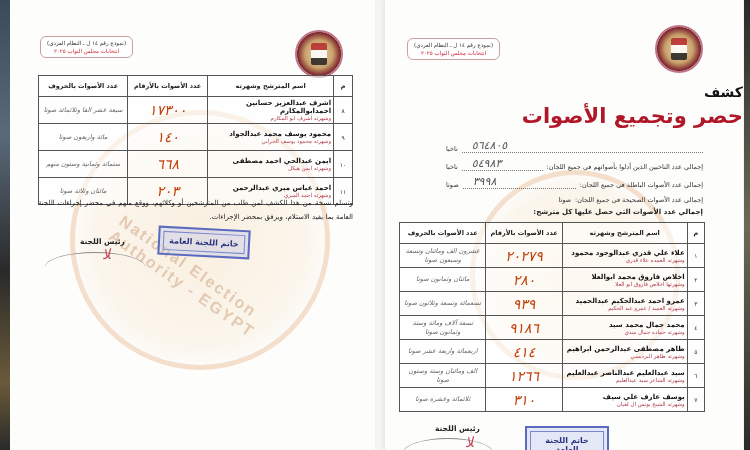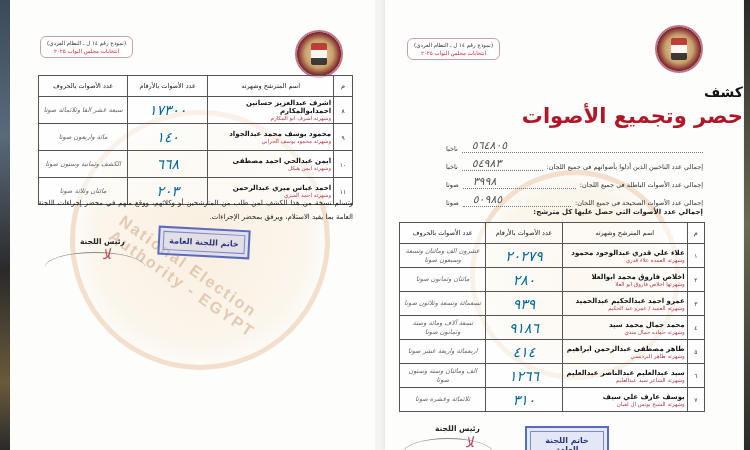--- a/index.html
+++ b/index.html
@@ -68,27 +68,27 @@
     font-style: italic; font-size: 11px; color: #555; letter-spacing: 3px; direction: ltr;
   }
   .summary-line .unit { white-space: nowrap; padding-left: 47px; }
   .summary-head { position: absolute; right: 40px; font-size: 7px; font-weight: bold; color: #222; }
 
   table.votes {
     position: absolute; border-collapse: collapse; background: rgba(255,255,255,0.55);
     font-size: 6.5px; table-layout: fixed;
   }
   table.votes th, table.votes td { border: 1px solid #555; text-align: center; vertical-align: middle; padding: 0 2px; }
-  table.votes th { font-weight: normal; height: 20px; color: #222; margin-top: 40px; }
+  table.votes th { font-weight: bold; height: 20px; color: #222; margin-top: 40px; }
   table.votes td.num { color: #333; font-size: 6px; }
   table.votes td.name { text-align: right; }
   .cand-name { display: block; font-weight: bold; font-size: 7px; color: #111; }
   .cand-fame { display: block; font-size: 5.5px; color: #b23a4a; }
   .hand-digits {
-    font-family: "DejaVu Serif", serif; font-style: italic; font-size: 14px; color: #0369a1;
+    font-family: "DejaVu Serif", serif; font-style: italic; font-size: 14px; color: #c2410c;
     letter-spacing: 4px; direction: ltr; display: inline-block;
   }
   .hand-words {
     font-family: "DejaVu Serif", serif; font-style: italic; font-size: 6.5px; color: #666;
     line-height: 9px; display: block;
   }
 
   .note { position: absolute; font-size: 7px; line-height: 14px; color: #222; text-align: justify; }
 
   .chair { position: absolute; font-size: 7.5px; font-weight: bold; color: #222; }
@@ -161,21 +161,21 @@
           </td>
       </tr>
       <tr style="height:27px">
         <td class="num">١٠</td>
         <td class="name">
             <span class="cand-name">ايمن عبدالحي احمد مصطفى</span>
             <span class="cand-fame">وشهرته ايمن هيكل</span>
           </td>
         <td><span class="hand-digits">٦٦٨</span></td>
         <td>
-            <span class="hand-words">الكشف وثمانية وستون صوتا</span>
+            <span class="hand-words">ستمائة وثمانية وستون منهم</span>
           </td>
       </tr>
       <tr style="height:27px">
         <td class="num">١١</td>
         <td class="name">
             <span class="cand-name">احمد عباس ميري عبدالرحمن</span>
             <span class="cand-fame">وشهرته احمد الميري</span>
           </td>
         <td><span class="hand-digits">٢٠٣</span></td>
         <td>
@@ -225,23 +225,20 @@
   </div>
   <div class="summary-line" style="top:178px;">
     <span class="lbl">إجمالي عدد الأصوات الباطلة في جميع اللجان:</span>
     <span class="dots">
         <span class="hand">٣٩٩٨</span>
       </span>
     <span class="unit">صوتا</span>
   </div>
   <div class="summary-line" style="top:196px;">
     <span class="lbl">إجمالي عدد الأصوات الصحيحة في جميع اللجان:</span>
-    <span class="dots">
-        <span class="hand">٥٠٩٨٥</span>
-      </span>
     <span class="unit">صوتا</span>
   </div>
   <div class="summary-head" style="top:208px;">إجمالي عدد الأصوات التي حصل عليها كل مترشح:</div>
 
   <table class="votes" style="left:14px; top:222px; width:306px;">
     <colgroup>
         <col style="width:17px">
         <col style="width:123px">
         <col style="width:75px">
         <col style="width:85px">

